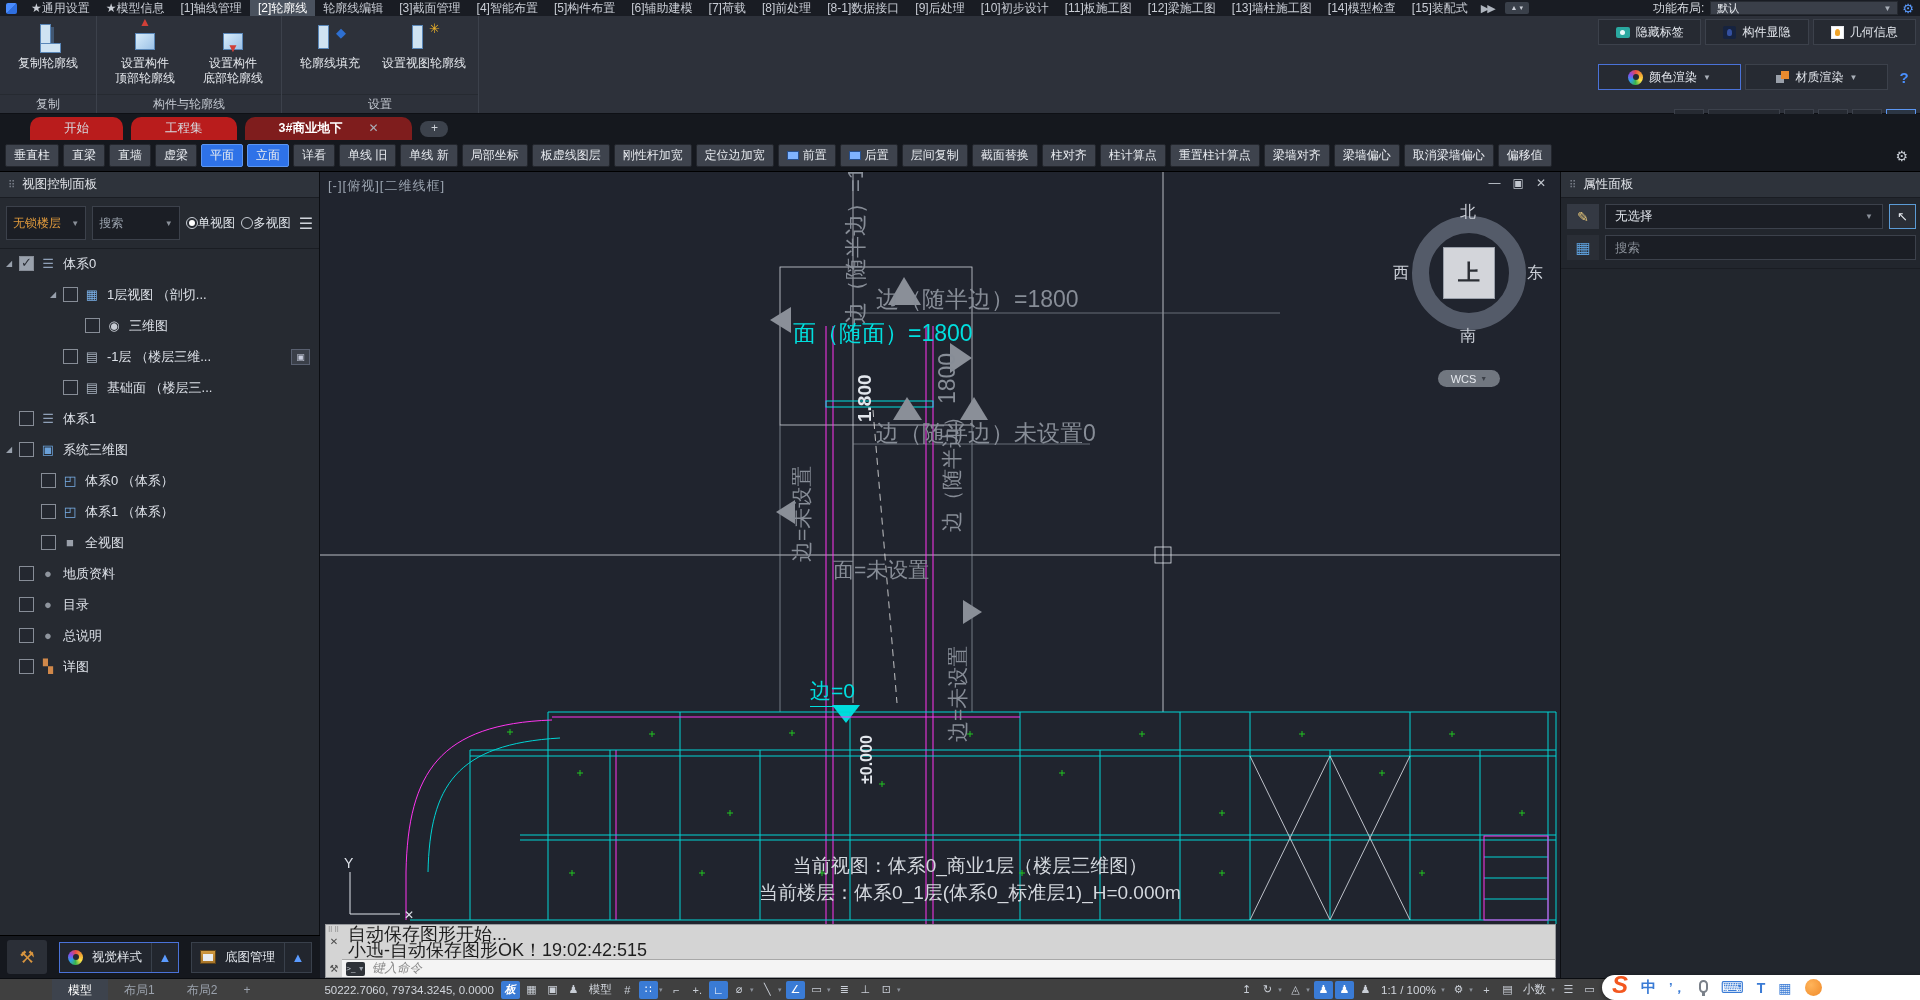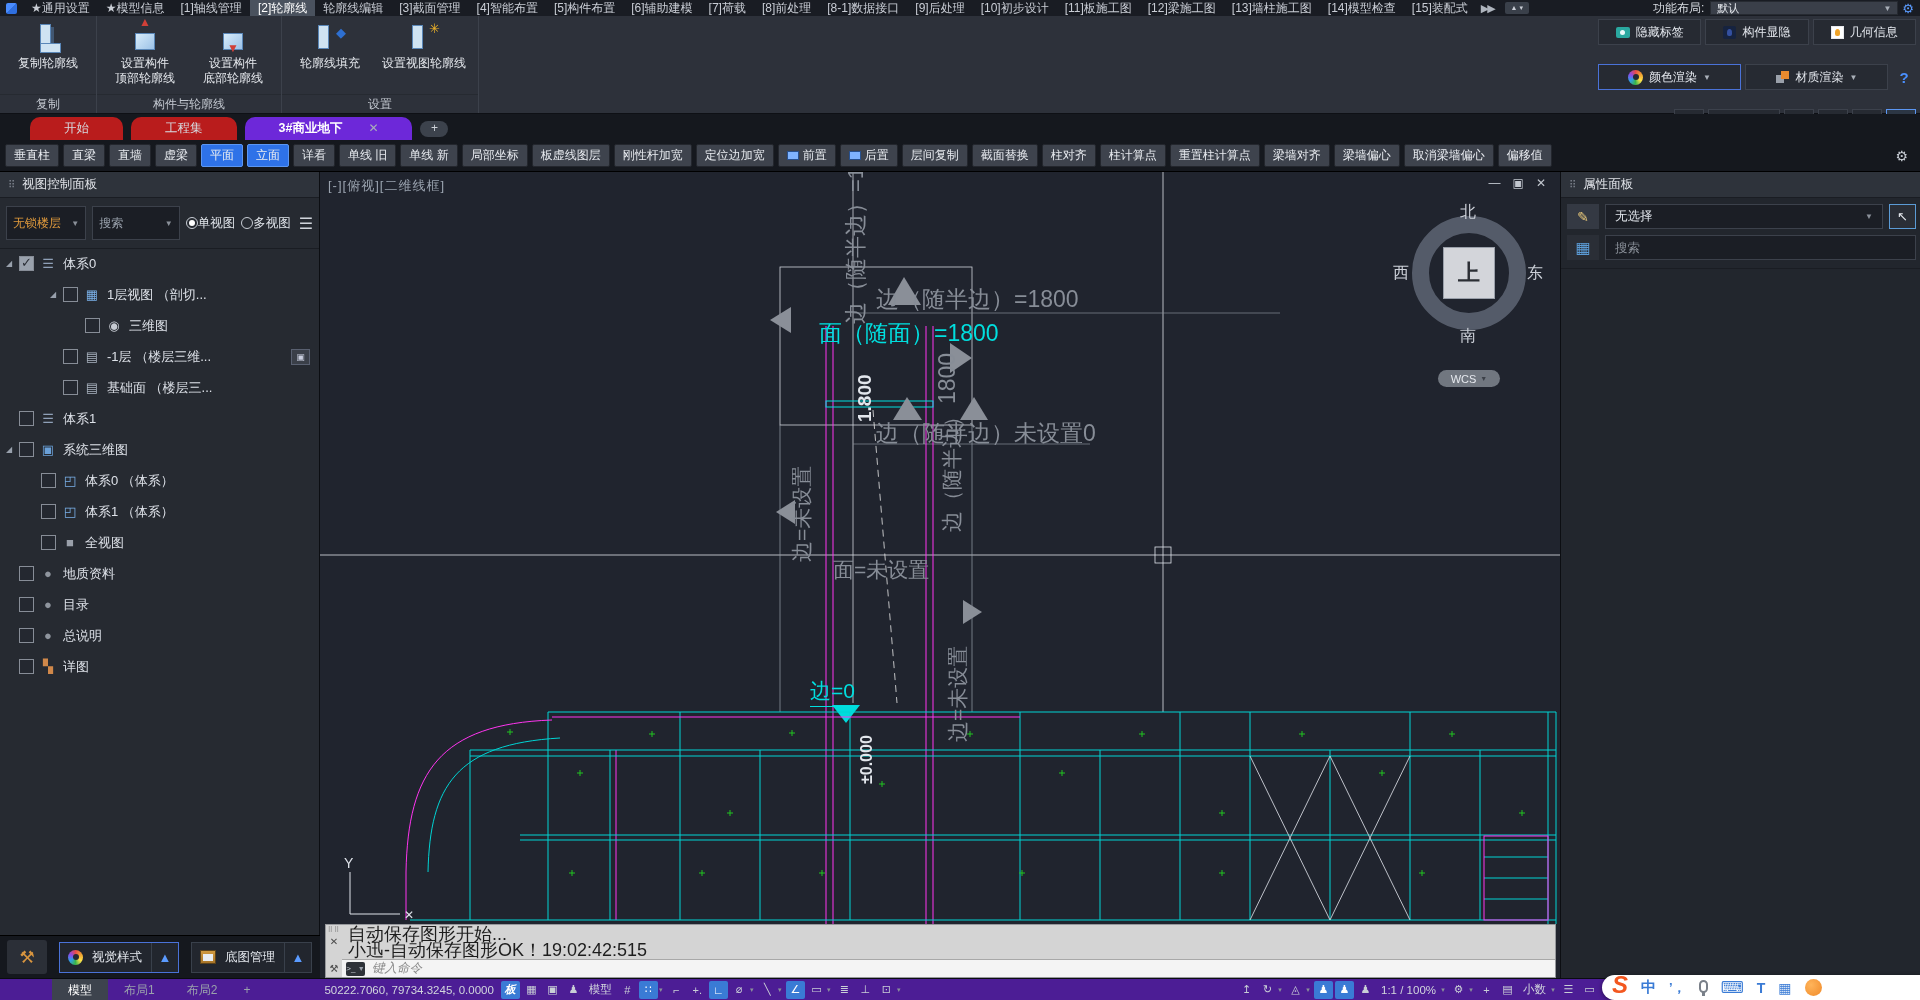--- a/index.html
+++ b/index.html
@@ -58,21 +58,21 @@
 .ic-up{color:#7b828d;font-size:12px;}
 .ic-dn{width:15px;height:13px;background:#2e72e8;color:#fff;font-size:9px;text-align:center;line-height:13px;border-radius:2px;}
 .ic-zoom{color:#e8b23c;font-size:14px;}
 .ic-tree{width:16px;height:15px;border:1px solid #2b3a8c;background:#f2f4f8;color:#2b3a8c;font-size:8px;line-height:14px;text-align:center;}
 .ic-panel{width:14px;height:16px;border:1px solid #2b3a8c;background:#f2f4f8;border-left:4px solid #2e72e8;}
 .rsb.act{border:1px solid #5b96f2;background:#2c3644;}
 
 
 .doctabs{position:absolute;top:114px;left:0;right:0;height:26px;background:#15181e;display:flex;align-items:flex-end;padding-left:30px;z-index:6;}
 .dtab{height:23px;line-height:23px;padding:0 34px;background:#b91c1c;color:#d6dae0;border-radius:10px 10px 0 0;margin-right:8px;font-size:12.5px;display:flex;align-items:center;white-space:nowrap;}
-.dtab.active{background:#6d28d9;color:#fff;font-weight:700;}
+.dtab.active{background:#7f1d1d;color:#fff;font-weight:700;}
 .dtab .x{display:none;margin-left:26px;color:#aab0b9;font-weight:400;font-size:12px;}
 .dtab.active .x{display:inline;}
 .addtab{width:28px;height:16px;background:#3c424c;border-radius:8px;margin-bottom:3px;text-align:center;line-height:15px;color:#cfd3da;font-size:12px;}
 
 
 .toolbar{position:absolute;top:140px;left:0;right:0;height:32px;background:#15181e;display:flex;align-items:center;padding-left:5px;gap:4px;z-index:6;border-bottom:1px solid #000;}
 .tb{height:23px;line-height:21px;padding:0 8px;background:#3e434d;border:1px solid #23262d;border-radius:2px;font-size:12px;color:#e8ebf0;white-space:nowrap;display:flex;align-items:center;gap:4px;}
 .tb.on{background:#2e72e8;border-color:#5b96f2;}
 .tb .scr{display:none;width:12px;height:9px;background:#7fb3ff;border:1px solid #27508e;}
 .tb.ico .scr{display:inline-block;}
@@ -154,21 +154,21 @@
 .icobtn{width:32px;height:25px;background:#343943;display:flex;align-items:center;justify-content:center;color:#e8c87a;font-size:14px;flex:none;}
 .rsel{flex:1;height:25px;background:#1b1e25;border:1px solid #3c414b;display:flex;align-items:center;padding:0 9px;font-size:12.5px;color:#e2e6ec;}
 .rsel .car{margin-left:auto;font-size:8px;color:#8a9099;}
 .cursorbtn{width:27px;height:25px;border:1px solid #5b9bd5;background:#2a2e36;color:#e6e9ee;display:flex;align-items:center;justify-content:center;font-size:13px;flex:none;}
 .rrow2{display:flex;align-items:center;gap:6px;padding:2px 4px 4px 6px;border-bottom:1px solid #1a1d23;padding-bottom:8px;}
 .gridbtn{width:32px;height:25px;background:#2a2e36;display:flex;align-items:center;justify-content:center;color:#5b9bd5;font-size:16px;flex:none;}
 .rsearch{flex:1;height:25px;background:#1b1e25;border:1px solid #3c414b;color:#c6cbd3;font-size:12.5px;padding:0 9px;outline:none;}
 .rsearch::placeholder{color:#8a9099;}
 
 
-.sbar{position:absolute;left:0;bottom:0;right:0;height:22px;background:#4c1d95;border-top:1px solid #0a0c10;display:flex;align-items:center;font-size:11px;color:#ccd1d9;z-index:8;}
+.sbar{position:absolute;left:0;bottom:0;right:0;height:22px;background:#404040;border-top:1px solid #0a0c10;display:flex;align-items:center;font-size:11px;color:#ccd1d9;z-index:8;}
 .mtabs{display:flex;align-items:center;height:100%;margin-left:52px;}
 .mtab{padding:0 16px;height:100%;line-height:22px;color:#9aa1ac;font-size:12px;}
 .mtab.active{background:#3d434d;color:#fff;border-radius:0 0 0 0;}
 .mtab.add{padding:0 10px;}
 .coords{margin-left:64px;font-size:11.5px;color:#d2d6dd;white-space:nowrap;}
 .sico{min-width:19px;height:18px;display:flex;align-items:center;justify-content:center;margin:0 1px;border-radius:2px;color:#c9ced6;font-size:11px;padding:0 2px;white-space:nowrap;}
 .sico.on{background:#3a7bd5;color:#fff;}
 .sico.chip{background:#3a7bd5;color:#fff;font-style:italic;font-weight:700;}
 .sico.dd{min-width:8px;color:#8a9099;font-size:7px;margin-left:-2px;padding:0;}
 .sico.label{color:#d2d6dd;margin:0 3px;font-size:11.5px;}
@@ -648,31 +648,35 @@
 
     <span class="vphead">[-][俯视][二维线框]</span>
     <span class="wctrl">
       <span>—</span>
       <span>▣</span>
       <span>✕</span>
     </span>
 
     <span class="cadlab cadg rot" style="left:521px;top:152px;font-size:22px;">边（随半边）=18</span>
     <span class="cadlab cadg" style="left:556px;top:112px;font-size:23px;">边（随半边）=1800</span>
-    <span class="cadlab cadc" style="left:499px;top:146px;font-size:23px;">面（随面）=1800</span>
+    <span class="cadlab cadc" style="left:473px;top:146px;font-size:23px;">面（随面）=1800</span>
     <span class="cadlab cadw rot" style="left:534px;top:250px;font-size:19px;font-weight:700;">1.800</span>
     <span class="cadlab cadg rot" style="left:614px;top:232px;font-size:23px;">1800</span>
     <span class="cadlab cadg" style="left:556px;top:246px;font-size:23px;">边（随半边）未设置0</span>
     <span class="cadlab cadg rot" style="left:468px;top:390px;font-size:21px;">边=未设置</span>
     <span class="cadlab cadg rot" style="left:618px;top:360px;font-size:21px;">边（随半边）</span>
     <span class="cadlab cadg" style="left:513px;top:384px;font-size:21px;">面=未设置</span>
     <span class="cadlab cadg rot" style="left:624px;top:570px;font-size:21px;">边=未设置</span>
     <span class="cadlab cadc" style="left:490px;top:505px;font-size:21px;border-bottom:1px solid #00dfdf;padding-bottom:1px;">边=0</span>
     <span class="cadlab cadw rot" style="left:538px;top:612px;font-size:16px;font-weight:700;">±0.000</span>
 
+    <div class="viewinfo">
+      <div>当前视图：体系0_商业1层（楼层三维图）</div>
+      <div>当前楼层：体系0_1层(体系0_标准层1)_H=0.000m</div>
+    </div>
 
     <div class="compass">
       <div class="cring"></div>
       <span class="cN">北</span>
       <span class="cS">南</span>
       <span class="cW">西</span>
       <span class="cE">东</span>
       <div class="ctile">上</div>
     </div>
     <div class="wcs">

